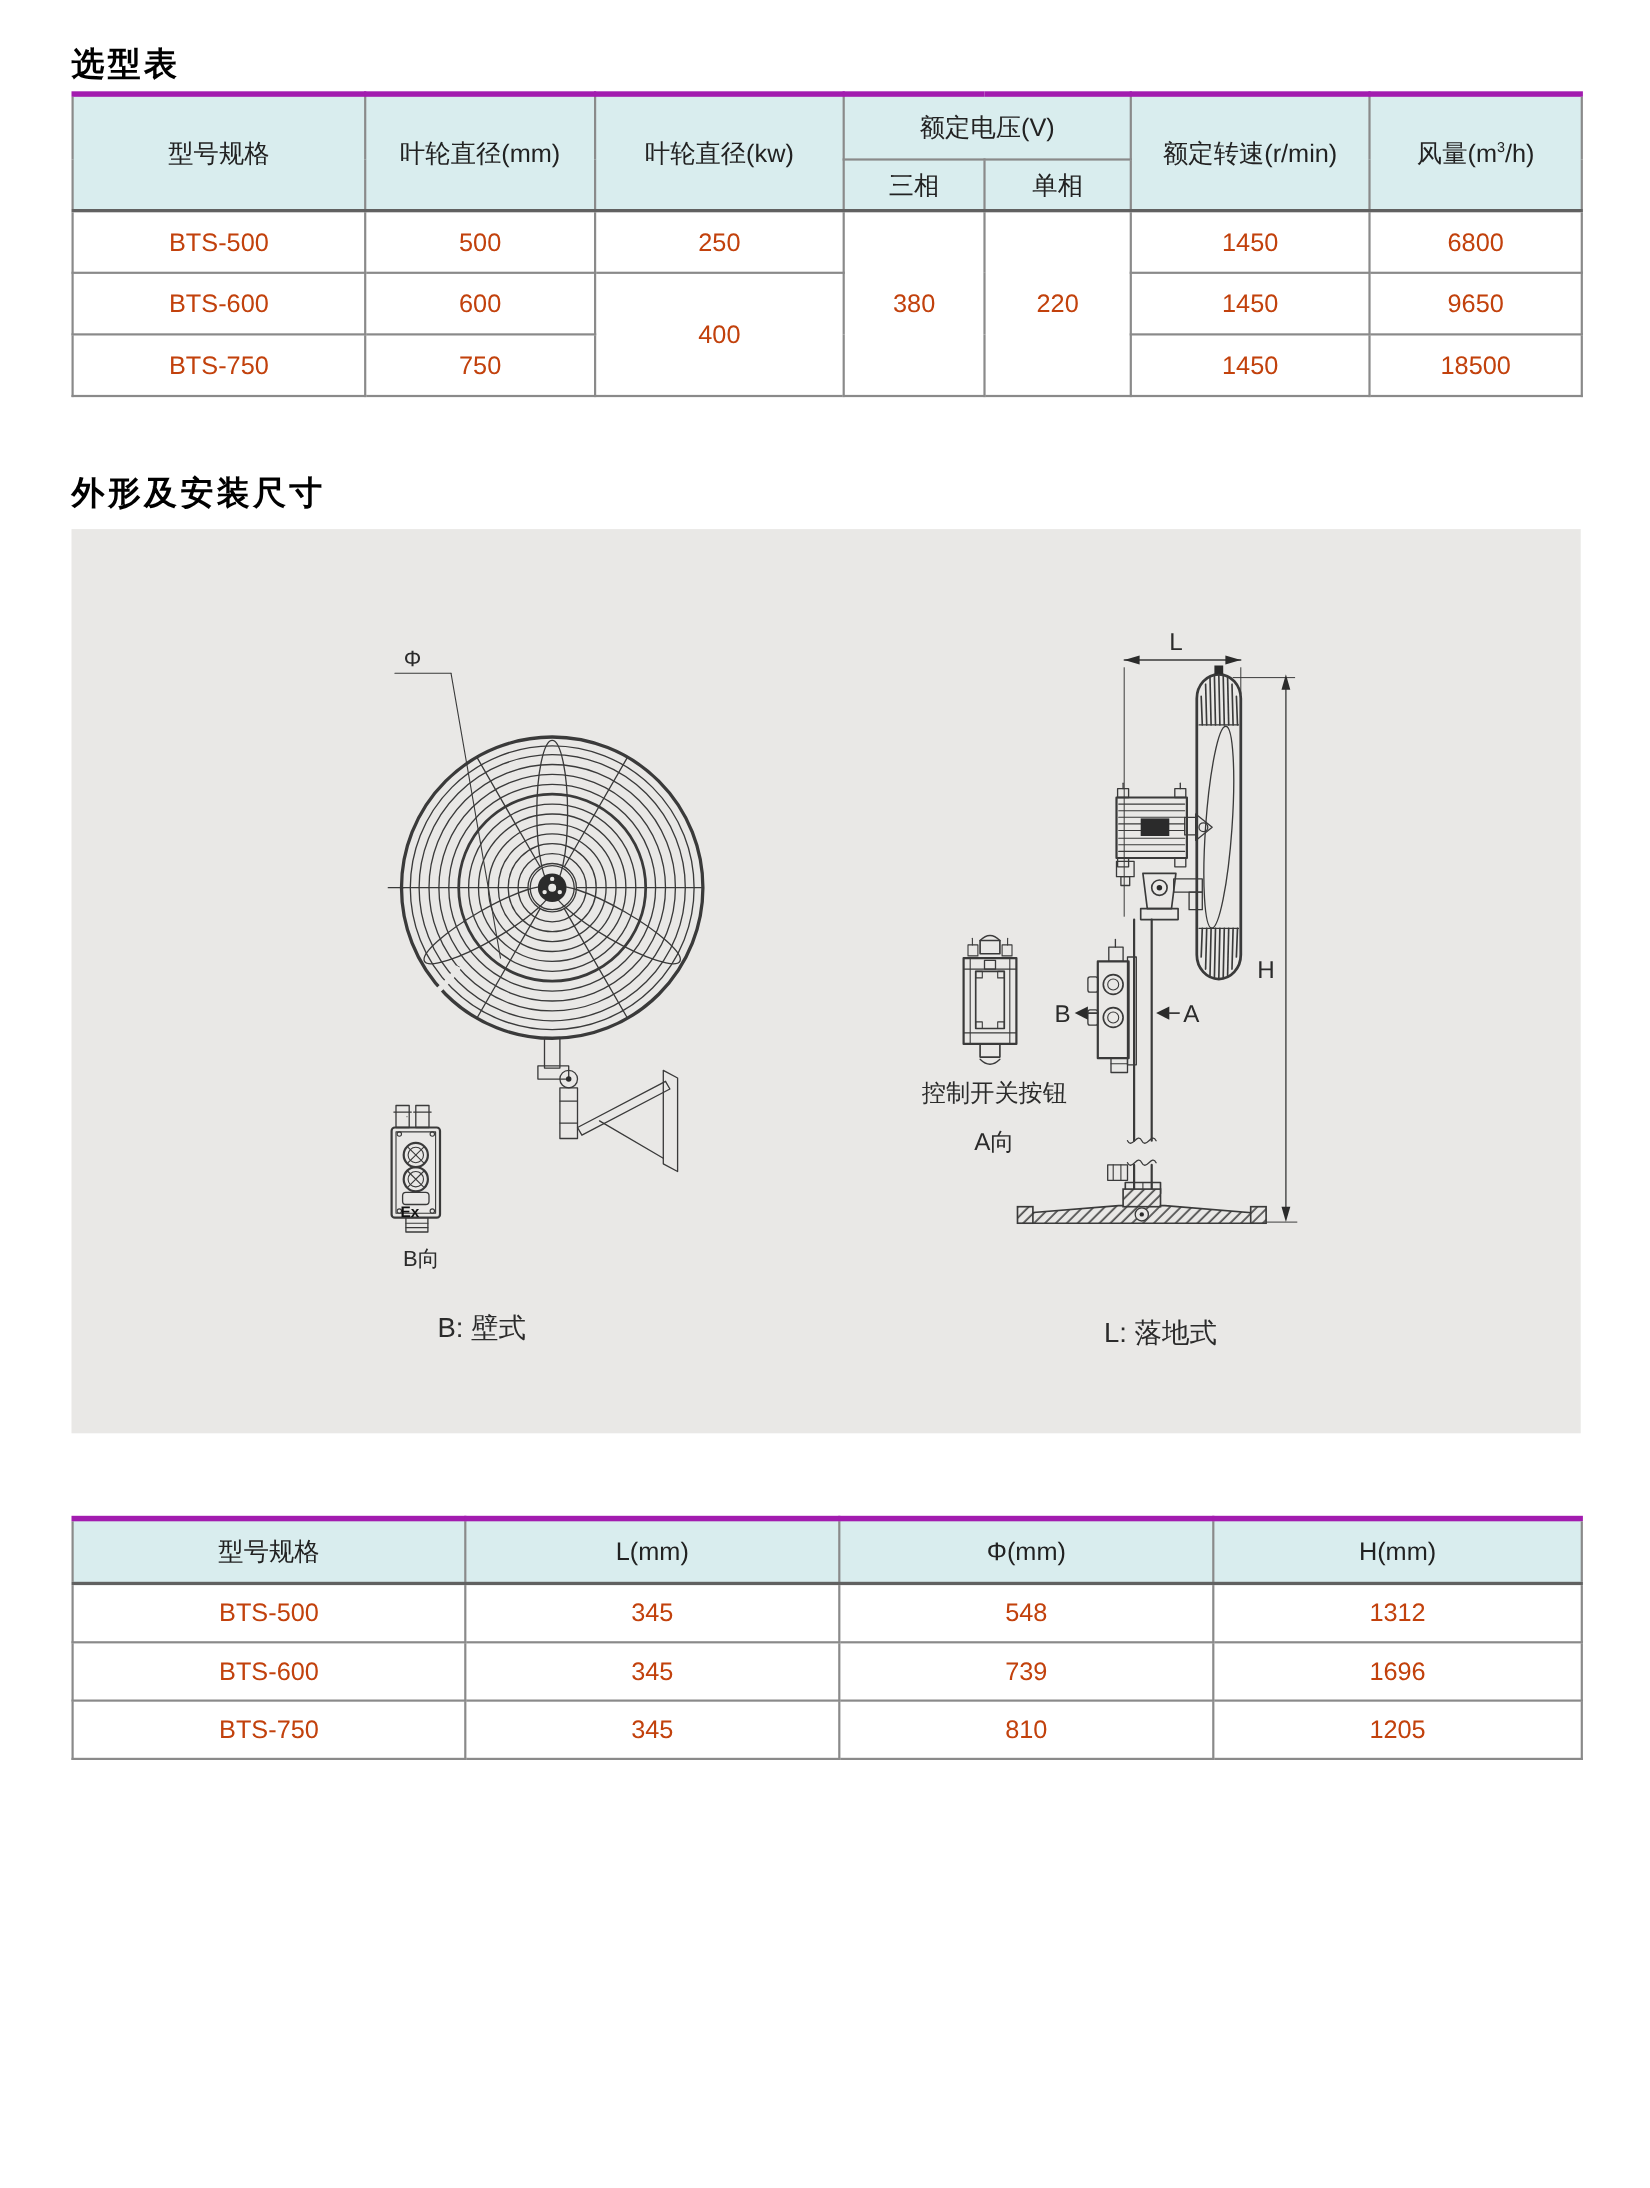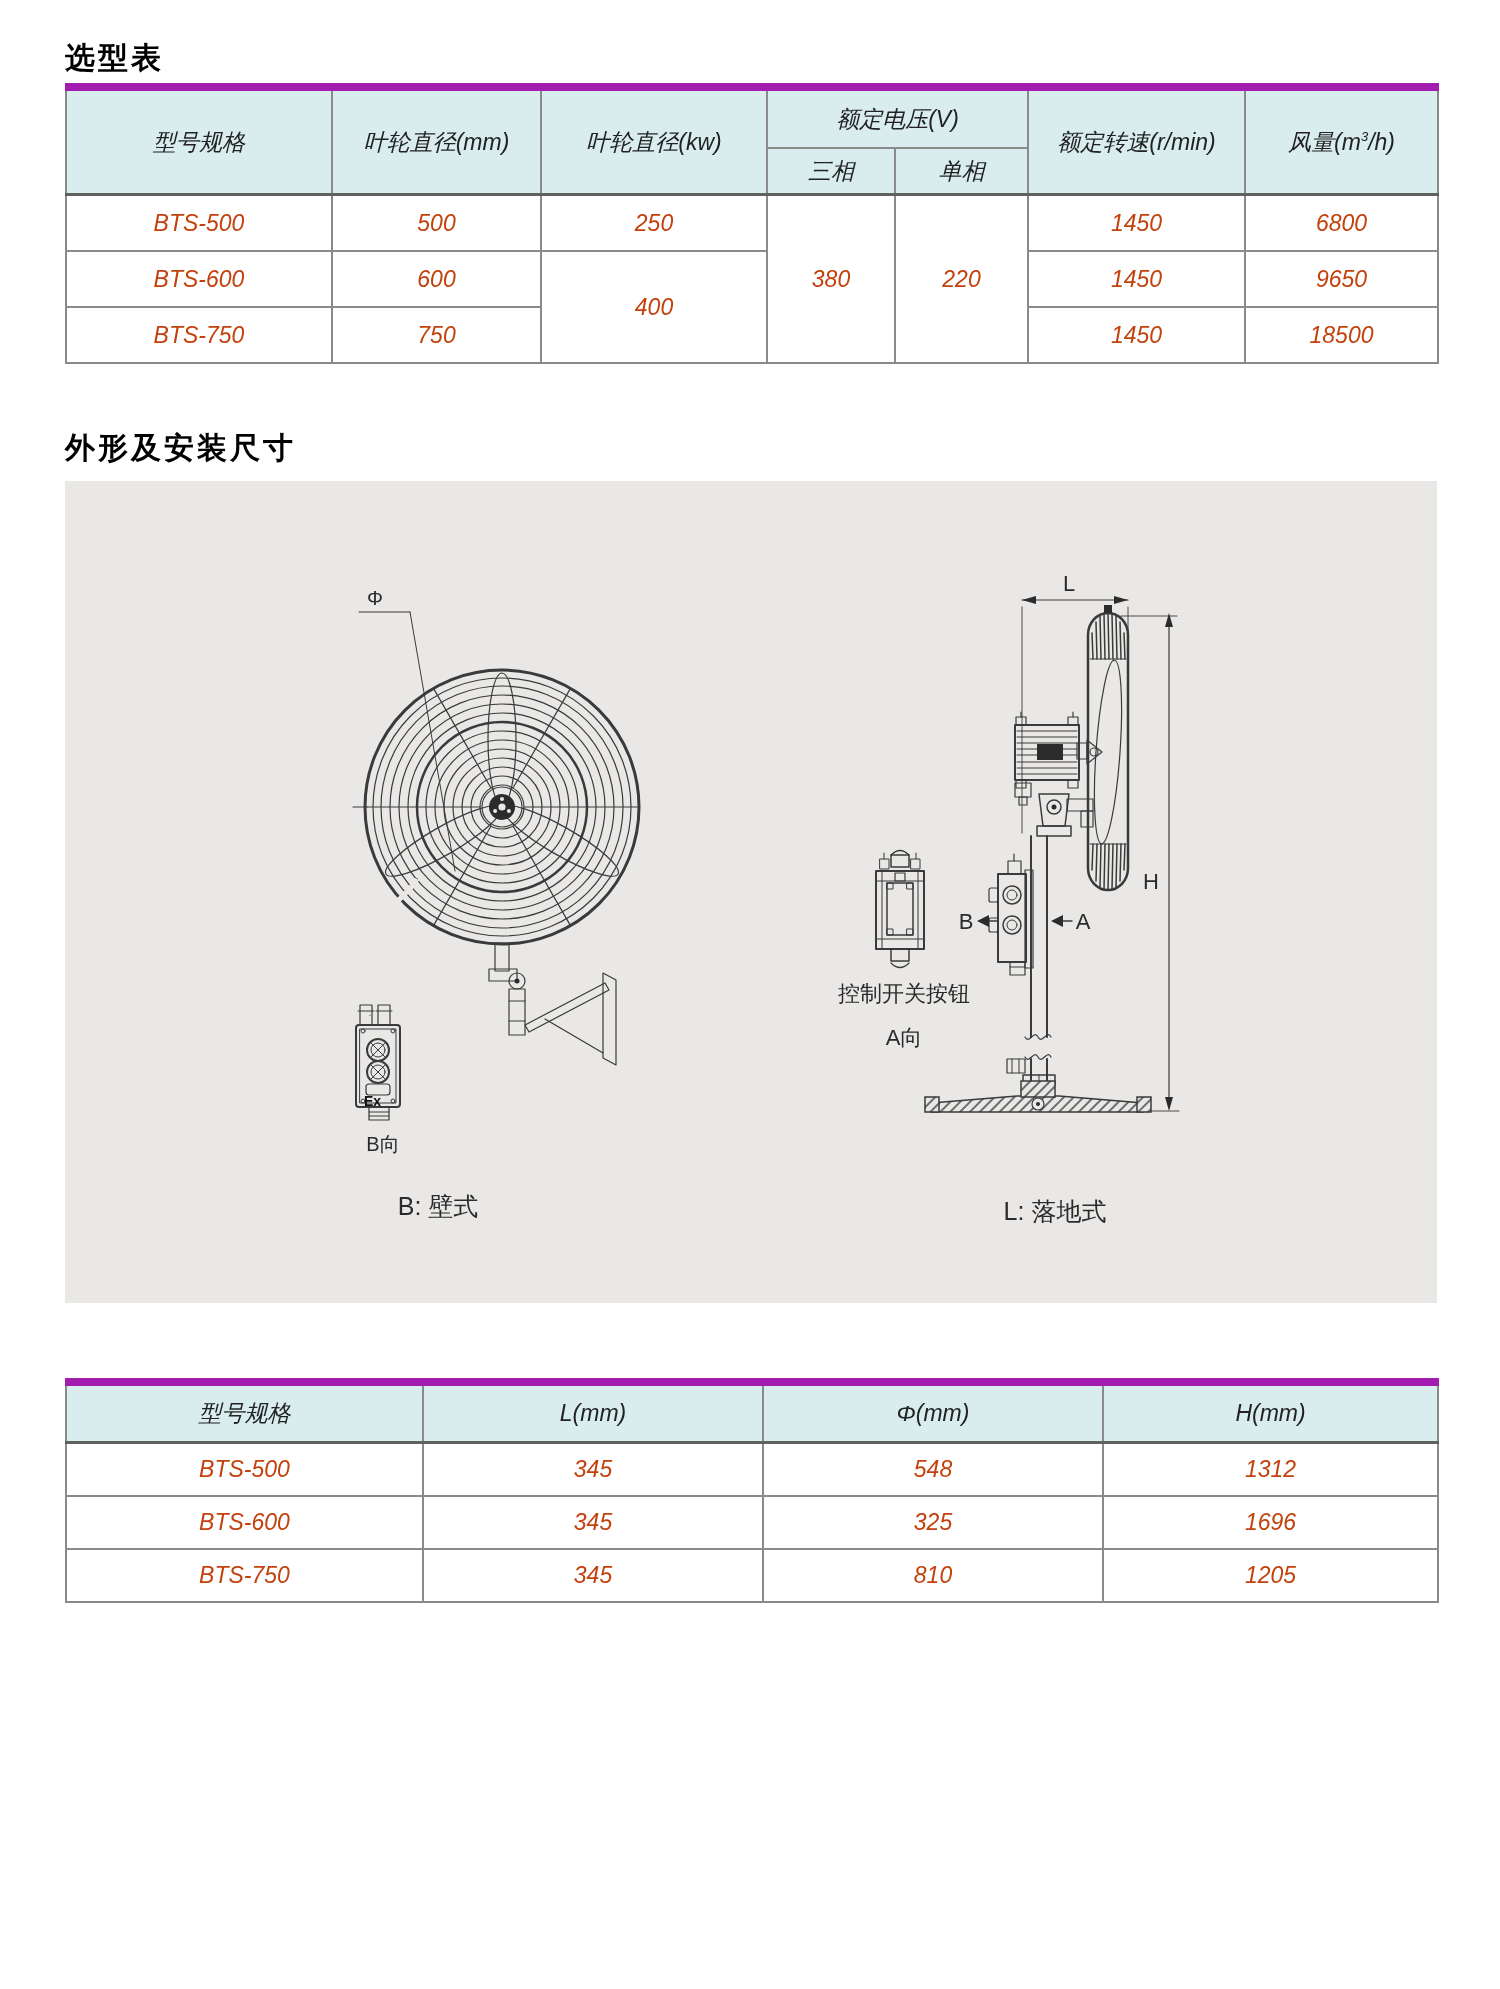--- a/index.html
+++ b/index.html
@@ -6,21 +6,21 @@
   body{width:1500px;height:1989px;position:relative;font-family:"Liberation Sans","DejaVu Sans",sans-serif;color:#1a1a1a;}
   .page{position:absolute;inset:0;background:#ffffff;overflow:hidden;}
   .sec-title{position:absolute;left:65px;color:#000000;font-size:30px;font-weight:bold;letter-spacing:3px;white-space:nowrap;}
   #sec1{top:38px;}
   #sec2{top:428px;}
 
   table{border-collapse:collapse;table-layout:fixed;position:absolute;left:65px;width:1372px;background:#fff;}
   th,td{border:2px solid #8a8a8a;text-align:center;vertical-align:middle;font-weight:normal;padding:0;}
   thead th{background:#d9edee;font-size:23px;color:#222;}
   tbody td{font-size:23px;color:#c2410c;}
-  .tbl{border-top:8px solid #a21caf;font-style:italic;}
+  .tbl{border-top:5px solid #a21caf;}
   thead{border-bottom:3px solid #616161;}
   #sel-table{top:83px;}
   #sel-table thead tr.r1 th{height:56px;}
   #sel-table thead tr.r2 th{height:44px;}
   #sel-table tbody td{height:54px;}
   #dim-table{top:1378px;}
   #dim-table thead th{height:55px;}
   #dim-table tbody td{height:51px;}
   sup{font-size:13px;}
 
@@ -385,21 +385,21 @@
     <tbody>
       <tr>
         <td>BTS-500</td>
         <td>345</td>
         <td>548</td>
         <td>1312</td>
       </tr>
       <tr>
         <td>BTS-600</td>
         <td>345</td>
-        <td>325</td>
+        <td>739</td>
         <td>1696</td>
       </tr>
       <tr>
         <td>BTS-750</td>
         <td>345</td>
         <td>810</td>
         <td>1205</td>
       </tr>
     </tbody>
   </table>

